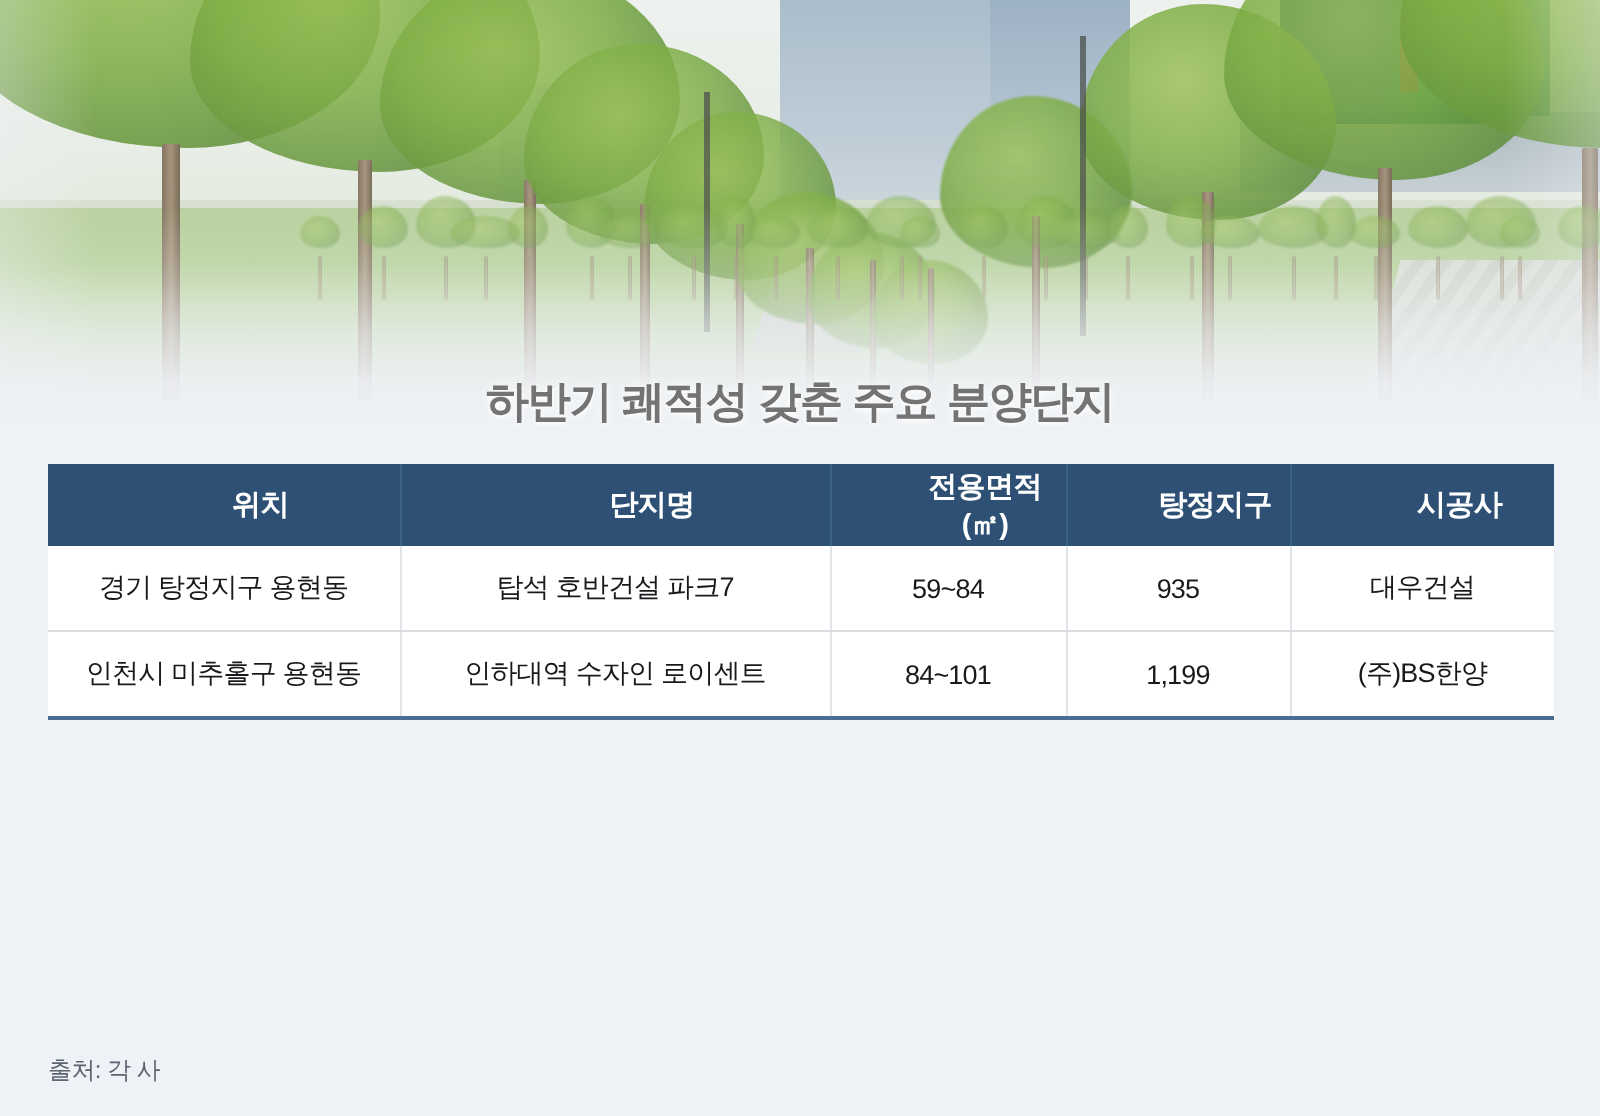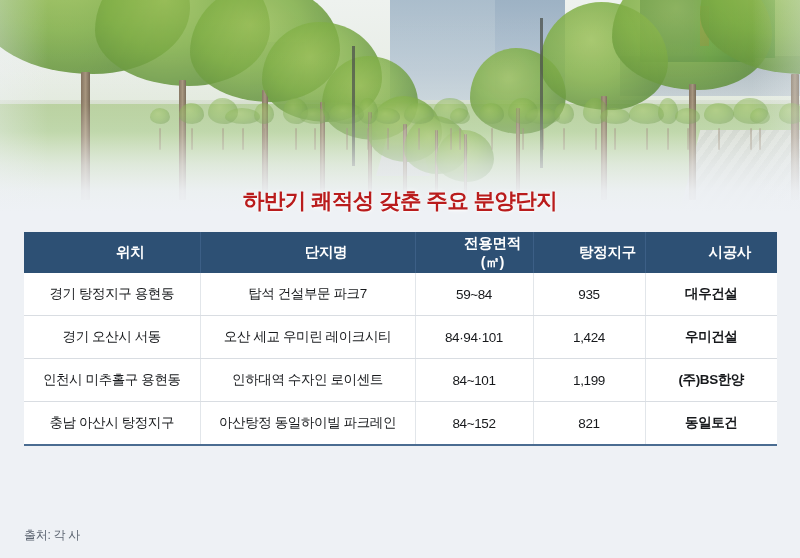--- a/index.html
+++ b/index.html
@@ -169,21 +169,21 @@
 
   
   .title {
     position: absolute;
     left: 0;
     top: 186px;
     width: 800px;
     text-align: center;
     font-size: 21.5px;
     font-weight: bold;
-    color: #b91c1c;
+    color: #737373;
     letter-spacing: -0.6px;
     z-index: 5;
     text-shadow: 0 1px 2px rgba(255,255,255,0.85), 0 0 6px rgba(255,255,255,0.8);
   }
 
   
   .table-wrap {
     position: absolute;
     left: 24px;
     top: 232px;
@@ -214,21 +214,21 @@
   table.data tbody td {
     height: 40px;
     text-align: center;
     vertical-align: middle;
     border-bottom: 1px solid #d9dde2;
     border-right: 1px solid #e2e6ea;
     letter-spacing: -0.4px;
     background: #ffffff;
     white-space: nowrap;
   }
-  table.data tbody td:last-child { border-right: none; font-weight: bold; }
+  table.data tbody td:last-child { border-right: none; }
   table.data tbody tr:last-child td {
     border-bottom: 2px solid #4a6c91;
   }
   .col-loc   { width: 176px; }
   .col-name  { width: 215px; }
   .col-area  { width: 118px; }
   .col-units { width: 112px; }
   .col-corp  { width: 132px; }
 
   
@@ -442,45 +442,31 @@
           <th>위치</th>
           <th>단지명</th>
           <th>전용면적(㎡)</th>
           <th>탕정지구</th>
           <th>시공사</th>
         </tr>
       </thead>
       <tbody id="table-body">
           <tr>
             <td>경기 탕정지구 용현동</td>
-            <td>탑석 건설부문 파크7</td>
+            <td>탑석 호반건설 파크7</td>
             <td>59~84</td>
             <td>935</td>
             <td>대우건설</td>
-          </tr>
-          <tr>
-            <td>경기 오산시 서동</td>
-            <td>오산 세교 우미린 레이크시티</td>
-            <td>84·94·101</td>
-            <td>1,424</td>
-            <td>우미건설</td>
           </tr>
           <tr>
             <td>인천시 미추홀구 용현동</td>
             <td>인하대역 수자인 로이센트</td>
             <td>84~101</td>
             <td>1,199</td>
             <td>(주)BS한양</td>
           </tr>
-          <tr>
-            <td>충남 아산시 탕정지구</td>
-            <td>아산탕정 동일하이빌 파크레인</td>
-            <td>84~152</td>
-            <td>821</td>
-            <td>동일토건</td>
-          </tr>
         </tbody>
     </table>
   </div>
 
   <div class="source">출처: 각 사</div>
 
 </div>
 
 </body></html>

